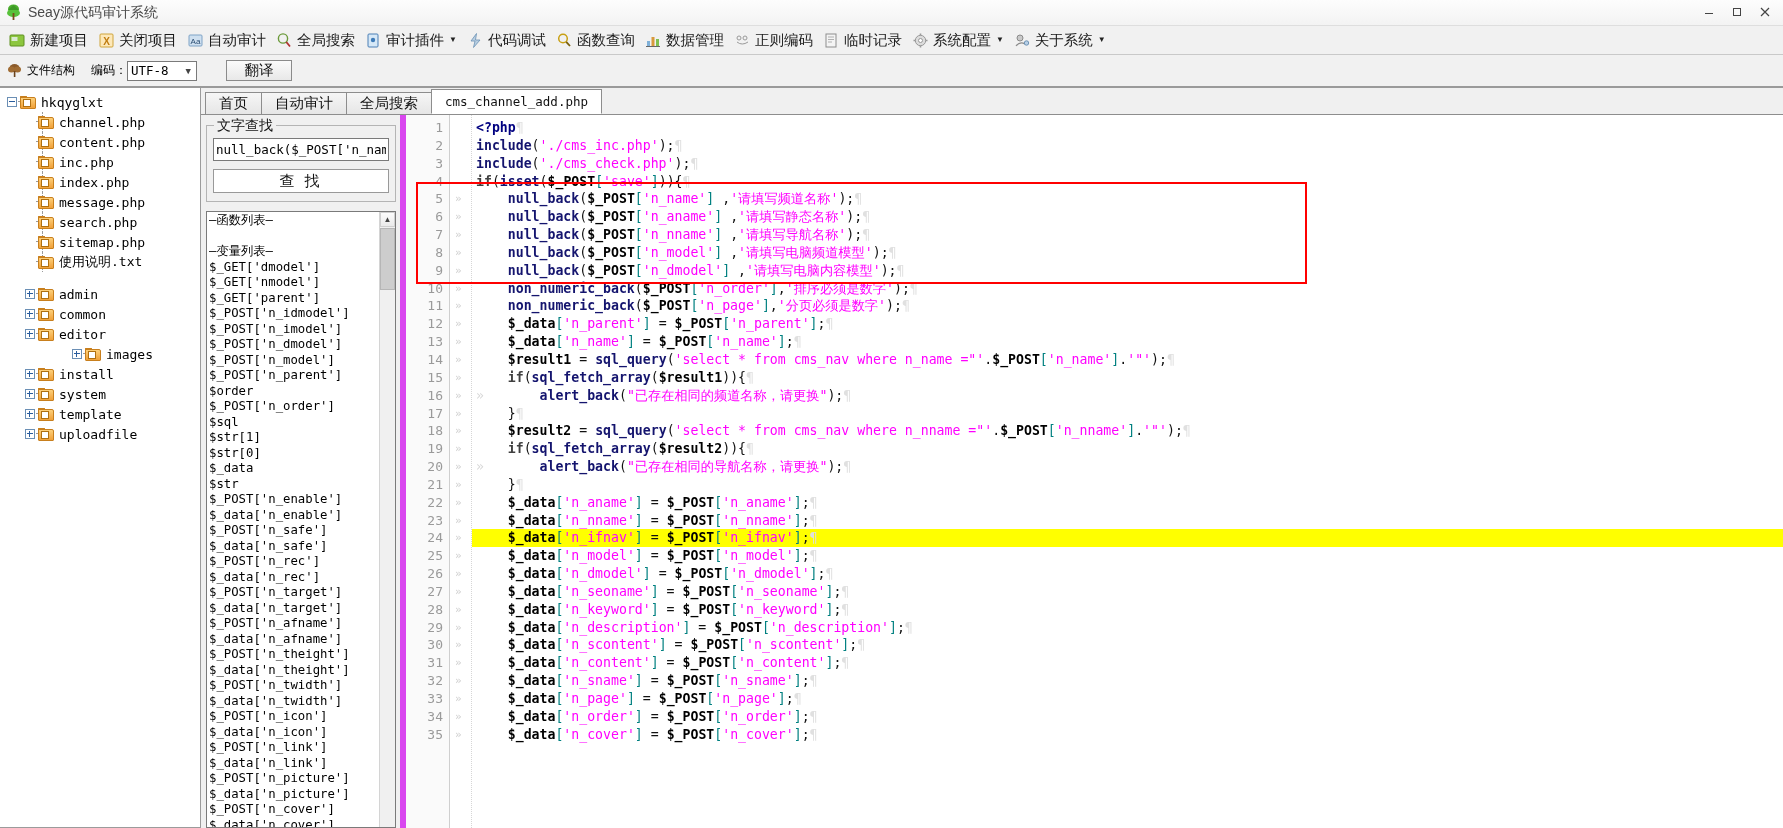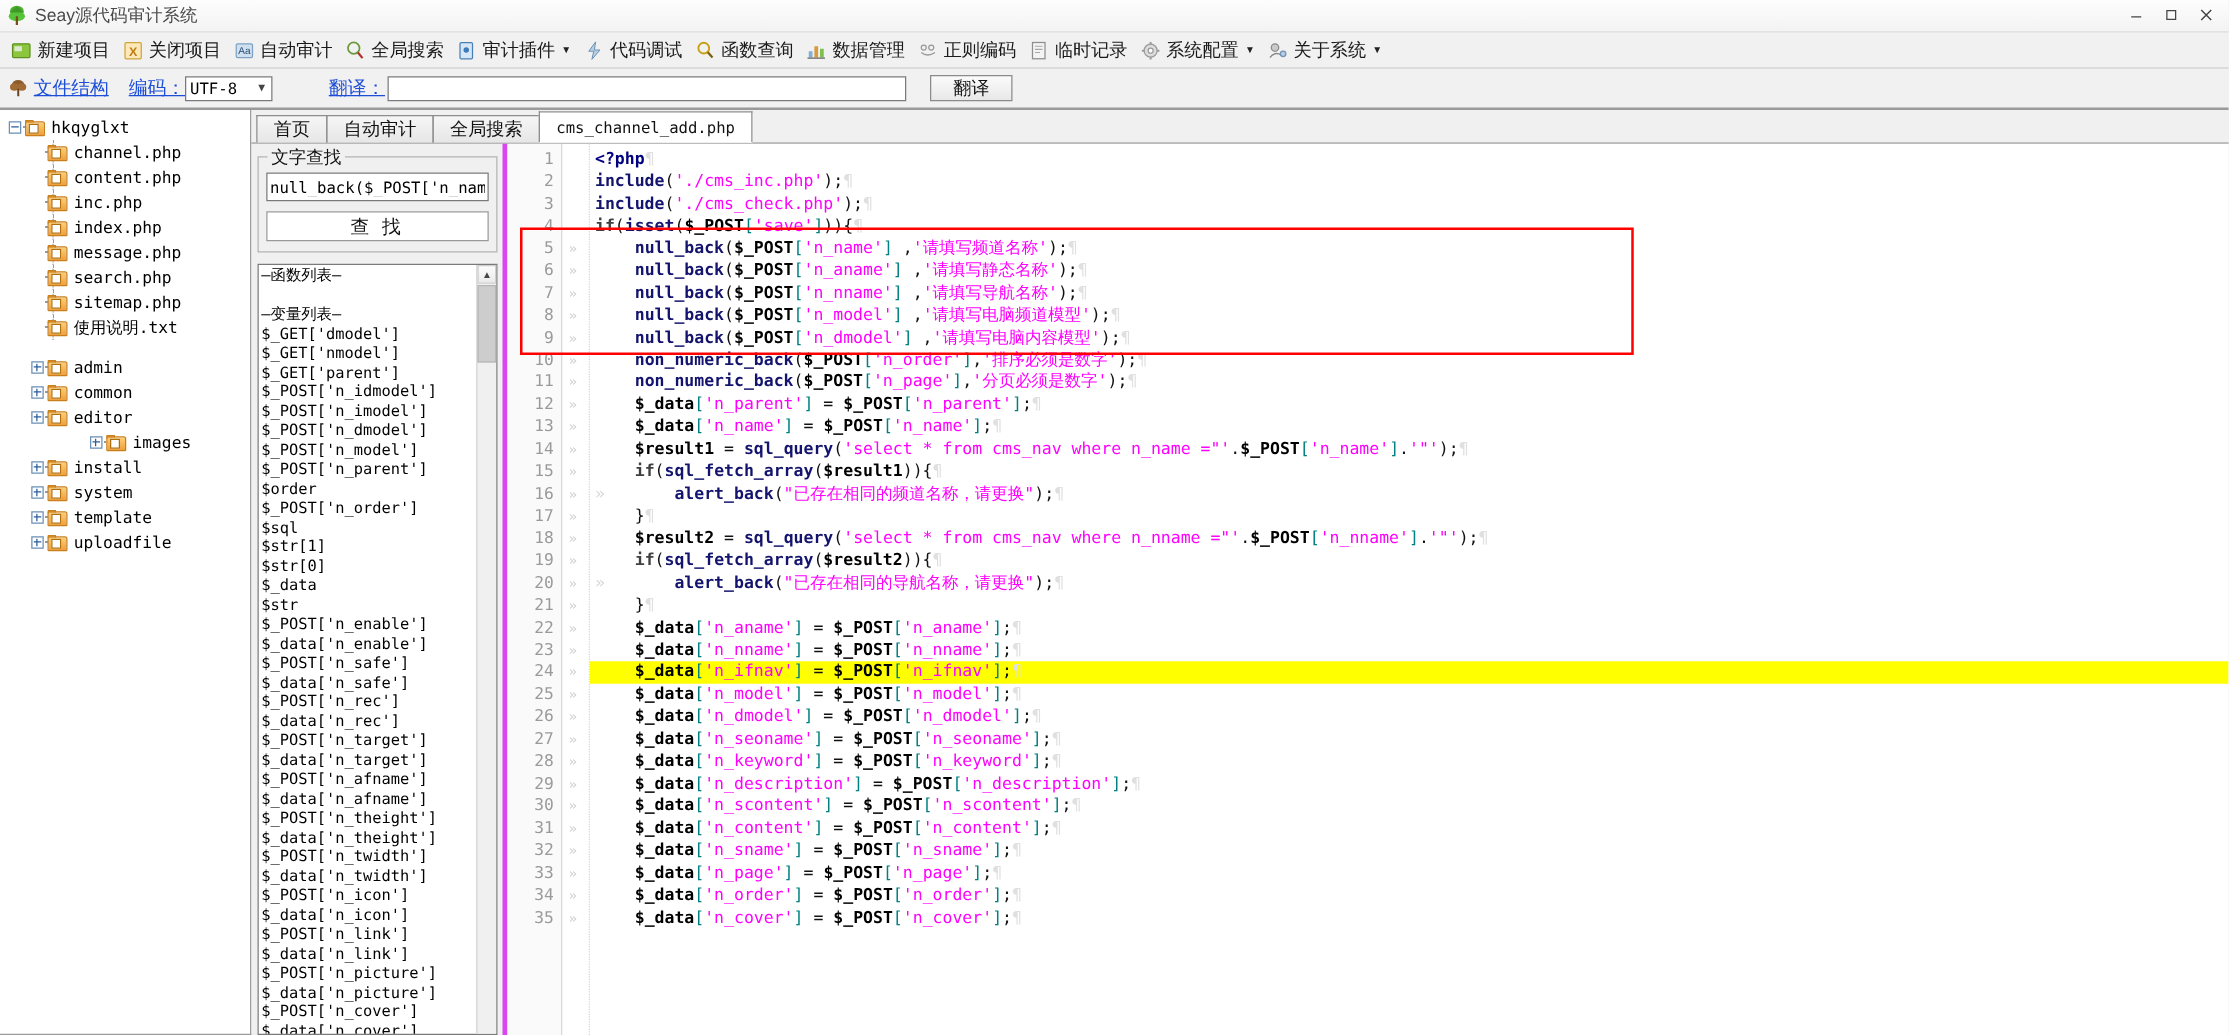--- a/index.html
+++ b/index.html
@@ -98,24 +98,23 @@
   .findbar {
     height: 31px;
     background: #f1f1f1;
     border-bottom: 2px solid #9a9a9a;
     display: flex;
     align-items: center;
     padding-left: 6px;
     flex: 0 0 auto;
   }
   .fb-label {
-    font-size: 15px;
-    color: #1d4ed8;
+    font-size: 12px;
+    color: #000000;
     white-space: nowrap;
-    text-decoration: underline;
   }
   .fb-item { display: flex; align-items: center; }
   .struct-ico {
     width: 17px; height: 17px;
     margin-right: 4px;
     position: relative;
   }
   .combo {
     width: 70px; height: 20px;
     border: 1px solid #7a7a7a;
@@ -303,21 +302,21 @@
     flex: 1 1 auto;
     display: flex;
     min-height: 0;
   }
 
   
   .findpanel {
     width: 205px;
     flex: 0 0 205px;
     background: #f0f0f0;
-    border-right: 4px solid #d946ef;
+    border-right: 6px solid #d946ef;
     display: flex;
     flex-direction: column;
     padding: 3px 4px 0 5px;
     box-sizing: border-box;
   }
   .groupbox {
     border: 1px solid #b4b4b4;
     position: relative;
     padding: 12px 6px 8px 6px;
     margin-top: 7px;
@@ -646,24 +645,20 @@
 
     <div class="fb-item" style="margin-right:10px;">
       <span class="fb-label">编码：</span>
       <div class="combo">
         <span>UTF-8</span>
         <span class="cb-arrow">▼</span>
       </div>
     </div>
 
 
-    <div class="fb-item" style="margin-left:35px;">
-      <span class="fb-label">翻译：</span>
-      <input class="txtin" style="width: 415px; margin-left: 2px;" value="">
-    </div>
 
     <div class="btn-translate" style="margin-left:19px;">
       <span>翻译</span>
     </div>
   </div>
 
   <div class="body">
 
     <div class="tree-pane">
       <div class="tree-inner" id="tree-inner">

